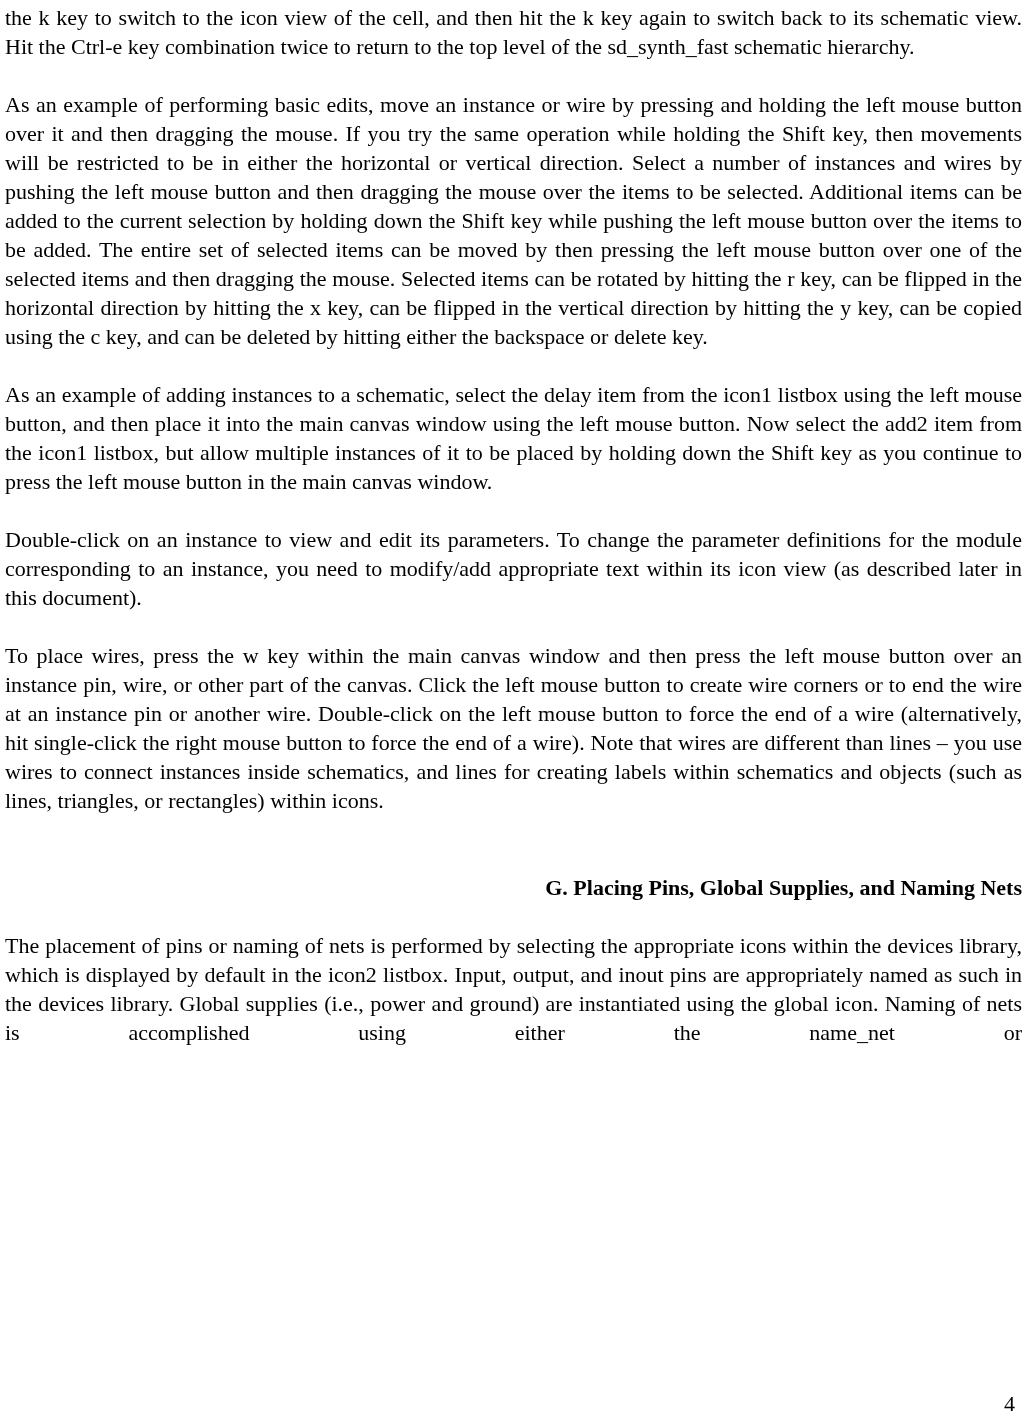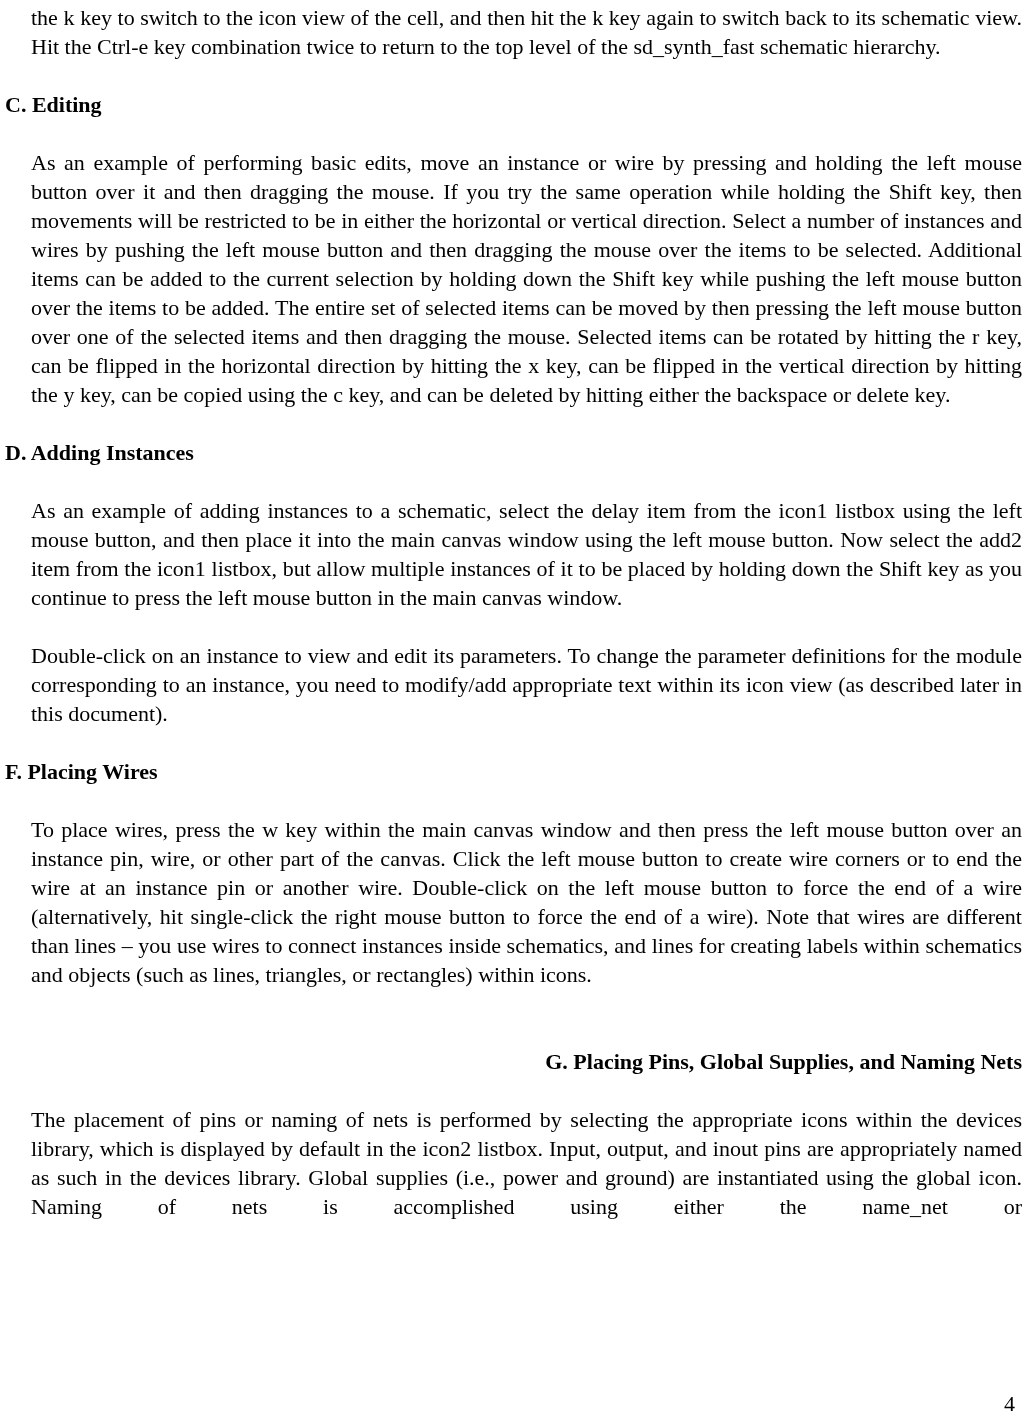--- a/index.html
+++ b/index.html
@@ -21,21 +21,20 @@
     overflow: hidden;
   }
   .doc-body > * {
     margin: 29px 0 0 0;
   }
   .doc-body > *:first-child {
     margin-top: 0;
   }
   p.paragraph {
     text-align: justify;
-    margin-left: 26px;
   }
   p.paragraph.justify-last {
     text-align-last: justify;
   }
   h2.heading {
     font-size: 22px;
     font-weight: bold;
     line-height: 29px;
   }
   h2.heading.extra-space {
@@ -49,24 +48,21 @@
     font-size: 22px;
   }
   b, span { font: inherit; }
 </style>
 </head>
 <body>
 
 <div class="page">
   <div class="doc-body">
       <p class="paragraph"><span>the </span><b>k</b><span> key to switch to the icon view of the cell, and then hit the </span><b>k</b><span> key again to switch back to its schematic view.  Hit the </span><b>Ctrl-e</b><span> key combination twice to return to the top level of the sd_synth_fast schematic hierarchy.</span></p>
-      <h2 class="heading"><b>C. Editing</b></h2>
       <p class="paragraph"><span>As an example of performing basic edits, move an instance or wire by pressing and holding the left mouse button over it and then dragging the mouse.  If you try the same operation while holding the </span><b>Shift</b><span> key, then movements will be restricted to be in either the horizontal or vertical direction.  Select a number of instances and wires by pushing the left mouse button and then dragging the mouse over the items to be selected.  Additional items can be added to the current selection by holding down the </span><b>Shift</b><span> key while pushing the left mouse button over the items to be added.  The entire set of selected items can be moved by then pressing the left mouse button over one of the selected items and then dragging the mouse.  Selected items can be rotated by hitting the </span><b>r</b><span> key, can be flipped in the horizontal direction by hitting the </span><b>x</b><span> key, can be flipped in the vertical direction by hitting the </span><b>y</b><span> key, can be copied using the </span><b>c</b><span> key, and can be deleted by hitting either the </span><b>backspace</b><span> or </span><b>delete</b><span> key.</span></p>
-      <h2 class="heading"><b>D. Adding Instances</b></h2>
       <p class="paragraph"><span>As an example of adding instances to a schematic, select the delay item from the icon1 listbox using the left mouse button, and then place it into the main canvas window using the left mouse button.  Now select the add2 item from the icon1 listbox, but allow multiple instances of it to be placed by holding down the </span><b>Shift</b><span> key as you continue to press the left mouse button in the main canvas window.</span></p>
       <p class="paragraph"><span>Double-click on an instance to view and edit its parameters.  To change the parameter definitions for the module corresponding to an instance, you need to modify/add appropriate text within its icon view (as described later in this document).</span></p>
-      <h2 class="heading"><b>F. Placing Wires</b></h2>
       <p class="paragraph"><span>To place wires, press the </span><b>w</b><span> key within the main canvas window and then press the left mouse button over an instance pin, wire, or other part of the canvas.  Click the left mouse button to create wire corners or to end the wire at an instance pin or another wire.  Double-click on the left mouse button to force the end of a wire (alternatively, hit single-click the right mouse button to force the end of a wire). Note that wires are different than lines – you use wires to connect instances inside schematics, and lines for creating labels within schematics and objects (such as lines, triangles, or rectangles) within icons.</span></p>
       <h2 class="heading extra-space"><b>G. Placing Pins, Global Supplies, and Naming Nets</b></h2>
       <p class="paragraph justify-last"><span>The placement of pins or naming of nets is performed by selecting the appropriate icons within the devices library, which is displayed by default in the icon2 listbox.  </span><b>Input</b><span>, </span><b>output</b><span>, and </span><b>inout</b><span> pins are appropriately named as such in the devices library. Global supplies (i.e., power and ground) are instantiated using the </span><b>global</b><span> icon. Naming of nets is accomplished using either the </span><b>name_net</b><span> or</span></p>
     </div>
   <div class="page-number">4</div>
 </div>
 
 </body></html>

